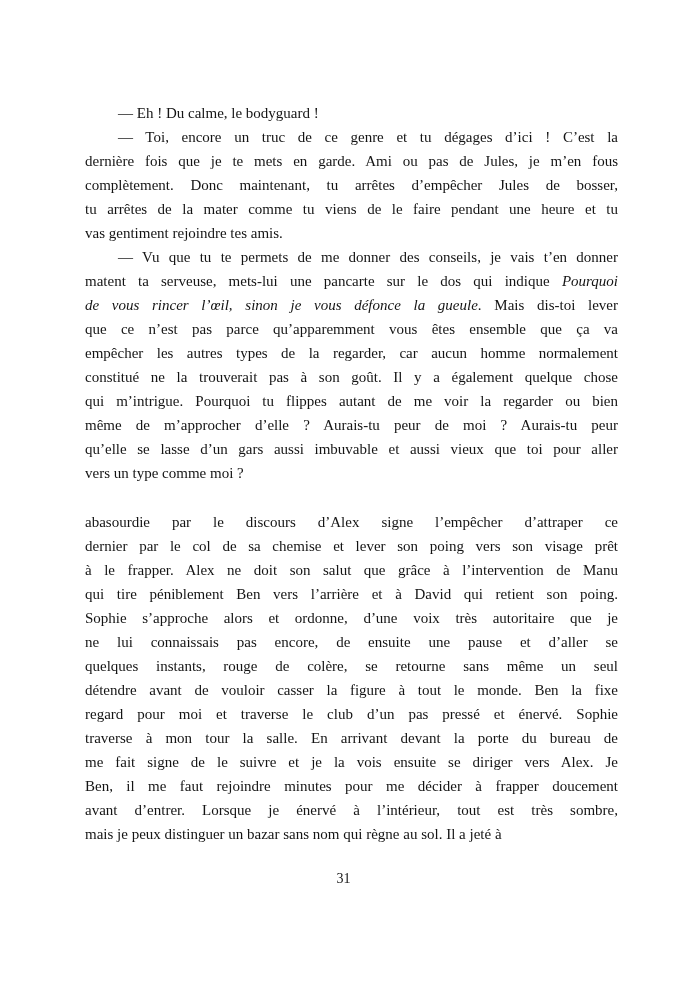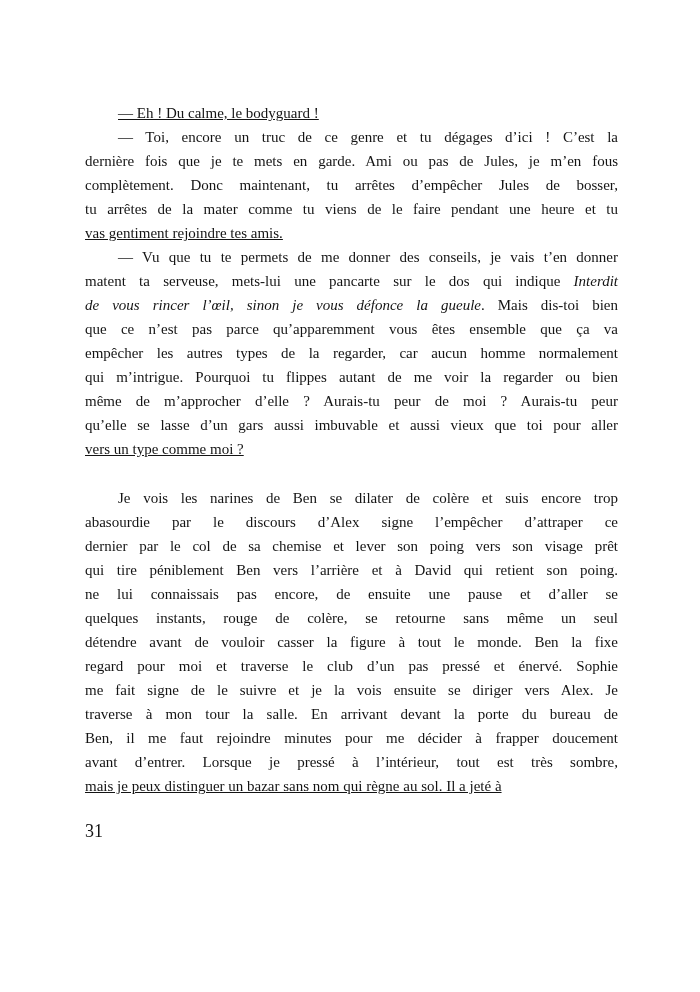--- a/index.html
+++ b/index.html
@@ -19,69 +19,71 @@
   .text-block {
     width: 533px;
     font-size: 15px;
     line-height: 24px;
   }
   .line {
     text-align: justify;
     text-align-last: justify;
     white-space: normal;
   }
-  .line.last { text-align-last: left; text-decoration: underline; }
+  .line.last { text-align-last: left; }
   .line.first { text-indent: 33px; }
   .para.spaced { margin-top: 25px; }
   .em { font-style: italic; }
   .page-number {
     width: 533px;
     margin-top: 21px;
     padding-right: 16px;
-    text-align: left;
-    font-size: 18px;
+    text-align: center;
+    font-size: 14px;
     line-height: 24px;
   }
 </style>
 </head>
 <body>
 
 <div class="page">
   <div class="text-block">
       <div class="para">
         <div class="line first last"><span>— Eh ! Du calme, le bodyguard !</span></div>
       </div>
       <div class="para">
         <div class="line first"><span>— Toi, encore un truc de ce genre et tu dégages d’ici ! C’est la</span></div>
         <div class="line"><span>dernière fois que je te mets en garde. Ami ou pas de Jules, je m’en fous</span></div>
         <div class="line"><span>complètement. Donc maintenant, tu arrêtes d’empêcher Jules de bosser,</span></div>
         <div class="line"><span>tu arrêtes de la mater comme tu viens de le faire pendant une heure et tu</span></div>
         <div class="line last"><span>vas gentiment rejoindre tes amis.</span></div>
       </div>
       <div class="para">
         <div class="line first"><span>— Vu que tu te permets de me donner des conseils, je vais t’en donner</span></div>
-        <div class="line"><span>matent ta serveuse, mets-lui une pancarte sur le dos qui indique </span><span class="em">Interdit</span></div>
-        <div class="line"><span class="em">de vous rincer l’œil, sinon je vous défonce la gueule</span><span>. Mais dis-toi bien</span></div>
+        <div class="line"><span>matent ta serveuse, mets-lui une pancarte sur le dos qui indique </span><span class="em">Pourquoi</span></div>
+        <div class="line"><span class="em">de vous rincer l’œil, sinon je vous défonce la gueule</span><span>. Mais dis-toi lever</span></div>
         <div class="line"><span>que ce n’est pas parce qu’apparemment vous êtes ensemble que ça va</span></div>
         <div class="line"><span>empêcher les autres types de la regarder, car aucun homme normalement</span></div>
+        <div class="line"><span>constitué ne la trouverait pas à son goût. Il y a également quelque chose</span></div>
         <div class="line"><span>qui m’intrigue. Pourquoi tu flippes autant de me voir la regarder ou bien</span></div>
         <div class="line"><span>même de m’approcher d’elle ? Aurais-tu peur de moi ? Aurais-tu peur</span></div>
         <div class="line"><span>qu’elle se lasse d’un gars aussi imbuvable et aussi vieux que toi pour aller</span></div>
         <div class="line last"><span>vers un type comme moi ?</span></div>
       </div>
       <div class="para spaced">
-        <div class="line first"><span>Je vois les narines de Ben se dilater de colère et suis encore trop</span></div>
         <div class="line"><span>abasourdie par le discours d’Alex signe l’empêcher d’attraper ce</span></div>
         <div class="line"><span>dernier par le col de sa chemise et lever son poing vers son visage prêt</span></div>
+        <div class="line"><span>à le frapper. Alex ne doit son salut que grâce à l’intervention de Manu</span></div>
         <div class="line"><span>qui tire péniblement Ben vers l’arrière et à David qui retient son poing.</span></div>
+        <div class="line"><span>Sophie s’approche alors et ordonne, d’une voix très autoritaire que je</span></div>
         <div class="line"><span>ne lui connaissais pas encore, de ensuite une pause et d’aller se</span></div>
         <div class="line"><span>quelques instants, rouge de colère, se retourne sans même un seul</span></div>
         <div class="line"><span>détendre avant de vouloir casser la figure à tout le monde. Ben la fixe</span></div>
         <div class="line"><span>regard pour moi et traverse le club d’un pas pressé et énervé. Sophie</span></div>
+        <div class="line"><span>traverse à mon tour la salle. En arrivant devant la porte du bureau de</span></div>
         <div class="line"><span>me fait signe de le suivre et je la vois ensuite se diriger vers Alex. Je</span></div>
-        <div class="line"><span>traverse à mon tour la salle. En arrivant devant la porte du bureau de</span></div>
         <div class="line"><span>Ben, il me faut rejoindre minutes pour me décider à frapper doucement</span></div>
-        <div class="line"><span>avant d’entrer. Lorsque je pressé à l’intérieur, tout est très sombre,</span></div>
+        <div class="line"><span>avant d’entrer. Lorsque je énervé à l’intérieur, tout est très sombre,</span></div>
         <div class="line last"><span>mais je peux distinguer un bazar sans nom qui règne au sol. Il a jeté à</span></div>
       </div>
     </div>
   <div class="page-number">31</div>
 </div>
 
 </body></html>

